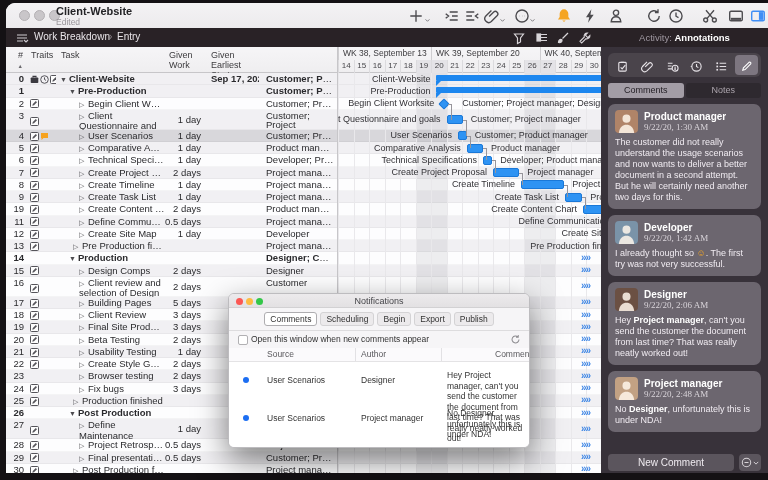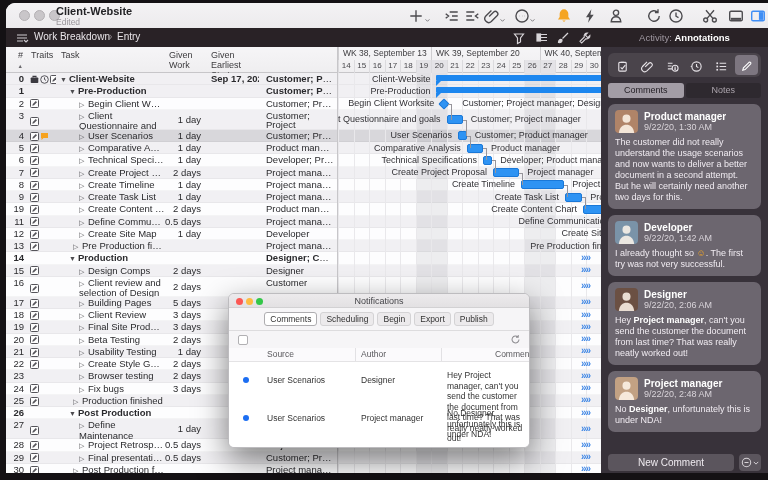--- a/index.html
+++ b/index.html
@@ -52,21 +52,21 @@
   .sbi{width:23px;height:20px;display:flex;align-items:center;justify-content:center;border-radius:4px;}
   .sbi.sel{background:#7d7680;}
   #stabs{position:absolute;left:7px;top:36px;width:153px;height:15px;display:flex;gap:2px;}
   .stab{flex:1;border-radius:3px;font-size:9px;text-align:center;line-height:15px;}
   .stab.sel{background:#a39da6;color:#211d23;}
   .stab.uns{background:#2e292f;color:#aba4ac;}
   #comments{position:absolute;left:7px;top:57px;width:153px;display:flex;flex-direction:column;gap:6px;}
   .card{background:#6c666f;border-radius:7px;padding:6px 7px;box-sizing:border-box;}
   .cav{float:left;width:23px;height:23px;border-radius:4px;margin-right:6px;overflow:hidden;}
   .cname{font-size:10px;font-weight:bold;color:#fff;padding-top:1px;}
-  .ctime{font-size:9px;color:#d9d4da;}
+  .ctime{font-size:9px;color:#d9d4da;font-family:Liberation Serif, serif;}
   .cbody{clear:both;font-size:9px;color:#f0ebf1;line-height:11px;padding-top:4px;}
   .cbody b{color:#fff;}
   .emo{color:#f5a623;}
   #newcbtn{position:absolute;left:7px;top:407px;width:126px;height:17px;background:#5c5660;background:#5b555d;border-radius:4px;color:#efebf0;font-size:10px;text-align:center;line-height:17px;}
   #minusbtn{position:absolute;left:138px;top:407px;width:22px;height:17px;background:#5b555d;border-radius:4px;display:flex;align-items:center;justify-content:center;gap:1px;}
   
   #notif{position:absolute;left:228px;top:293px;width:302px;height:155px;background:#f6f5f7;border-radius:6px;border:1px solid #bdbcbf;box-shadow:0 12px 32px rgba(0,0,0,0.5);box-sizing:border-box;overflow:hidden;z-index:50;}
   #ntitle{position:absolute;left:0;top:0;width:100%;height:14px;background:linear-gradient(#eceaec,#e3e1e3);border-bottom:1px solid #d2d1d3;text-align:center;font-size:9px;color:#454549;padding-top:2px;box-sizing:border-box;}
   .ntl{position:absolute;top:4px;width:7px;height:7px;border-radius:50%;}
   #ntabs{position:absolute;left:0;top:15px;width:100%;height:20px;display:flex;align-items:center;justify-content:center;gap:3px;}
@@ -790,20 +790,21 @@
   <div class="ntl" style="left:27px;background:#33c748"></div>
   <div id="ntabs">
       <div class="ntab sel">Comments</div>
       <div class="ntab">Scheduling</div>
       <div class="ntab">Begin</div>
       <div class="ntab">Export</div>
       <div class="ntab">Publish</div>
     </div>
   <div id="ncheckrow">
     <div id="ncheck"></div>
+    <div id="nchecklabel">Open this window when new comments appear</div>
     <svg id="nrefresh" viewBox="0 0 12 12">
         <path d="M9.8 6a3.8 3.8 0 11-1.1-2.7M9 1v2.5H6.5" fill="none" stroke="#8e8d91" stroke-width="1.1"></path>
       </svg>
   </div>
   <div id="nhead">
       <div class="nhc" style="left: 38px;">Source</div>
       <div class="nhc" style="left: 132px;">Author</div>
       <div class="vsep" style="left: 126px; height: 13px;"></div>
       <div class="nhc" style="left: 218px; margin-left: 48px;">Comment</div>
       <div class="vsep" style="left: 212px; height: 13px;"></div>

